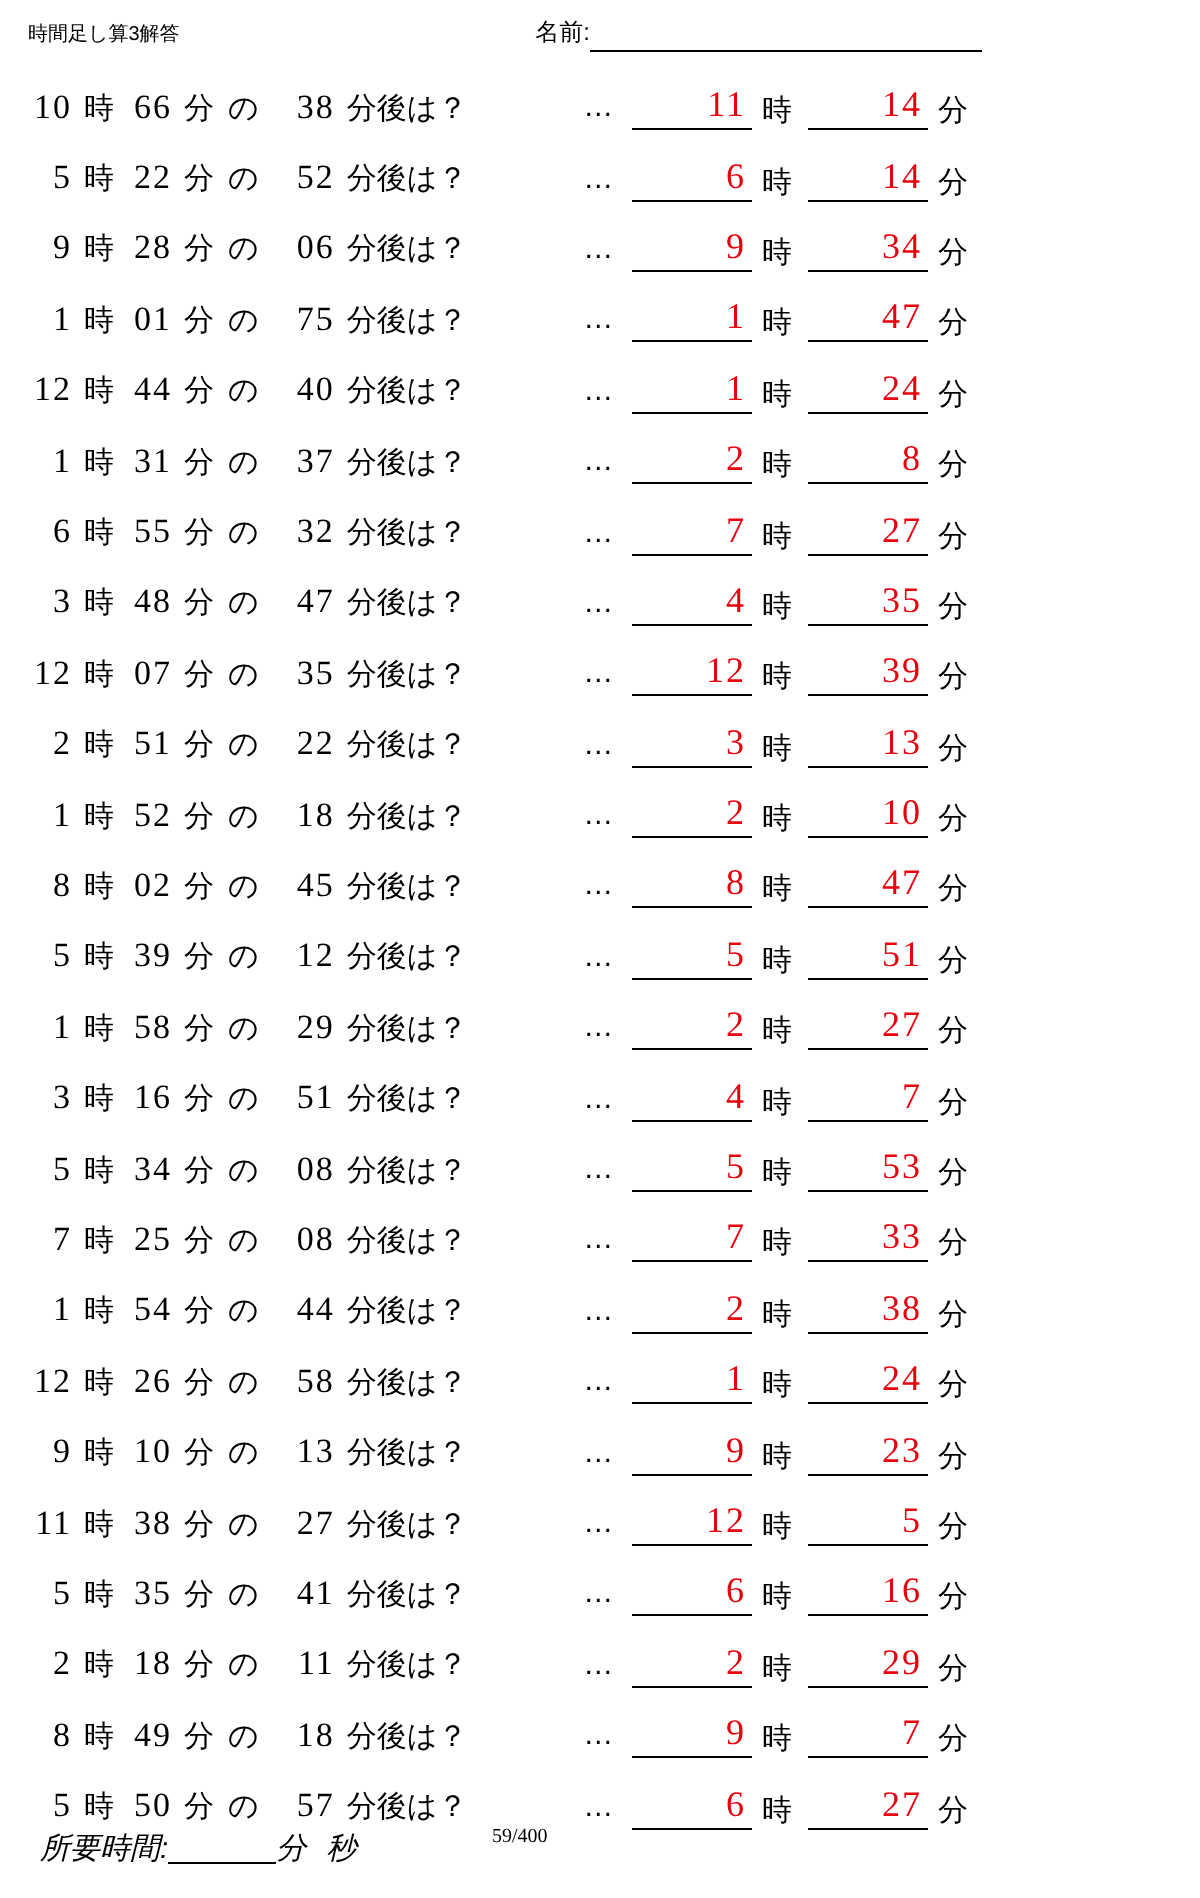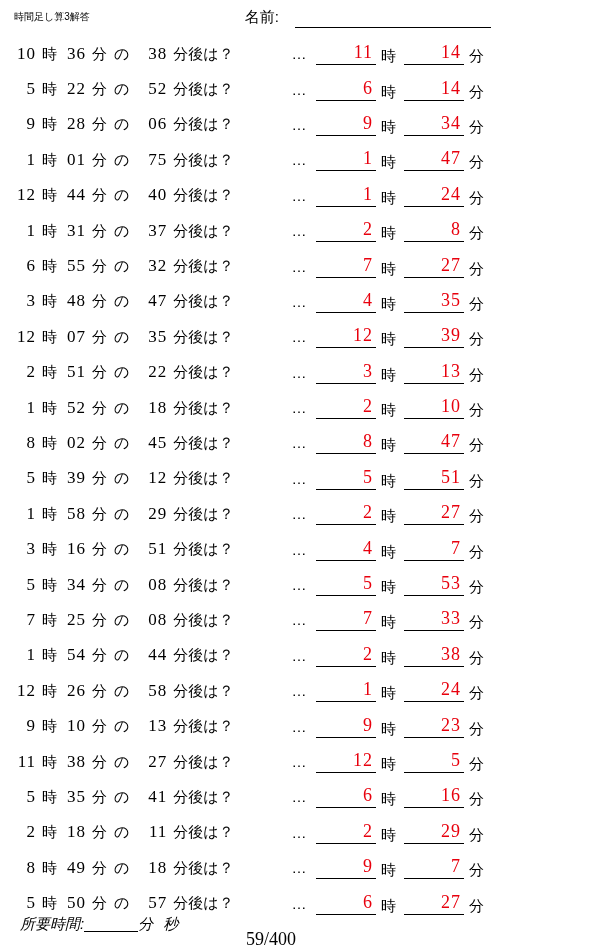--- a/index.html
+++ b/index.html
@@ -37,22 +37,21 @@
     letter-spacing: 0px;
     color: #000;
     white-space: nowrap;
   }
   .name-area {
     position: absolute;
     right: 14px;
     top: 0px;
     display: flex;
     align-items: flex-end;
-    font-size: 15px;
-    gap: 16px;
+    font-size: 12px;
   }
   .name-label {
     white-space: nowrap;
     padding-bottom: 1px;
   }
   .name-line {
     display: inline-block;
     width: 196px;
     border-bottom: 1px solid #000;
     height: 17px;
@@ -150,22 +149,22 @@
   }
   .time-line {
     display: inline-block;
     width: 54px;
     border-bottom: 1px solid #000;
     height: 16px;
   }
   .pagenum {
     position: absolute;
     left: 246px;
-    top: 16px;
-    font-size: 18px;
+    top: 0;
+    font-size: 10px;
     font-family: "Liberation Serif", serif;
   }
   .copyright {
     position: absolute;
     right: 12px;
     top: 8px;
     font-size: 10.5px;
     color: #555555;
   }
 </style>
@@ -180,21 +179,21 @@
       <span class="name-label">名前:</span>
       <span class="name-line"></span>
     </div>
   </div>
 
   <div class="rows" id="rows-container">
       <div class="row">
         <div class="q">
           <span class="num n2">10</span>
           <span class="unit">時</span>
-          <span class="num n2">36</span>
+          <span class="num n2">66</span>
           <span class="unit">分</span>
           <span class="tail">の</span>
           <span style="display:inline-block;width:14px"></span>
           <span class="num n2">38</span>
           <span class="tail" style="padding-left:6px">分後は？</span>
         </div>
         <div class="dots">…</div>
         <div class="ans">
           <span class="ansbox">
             <span class="blank">11</span>

